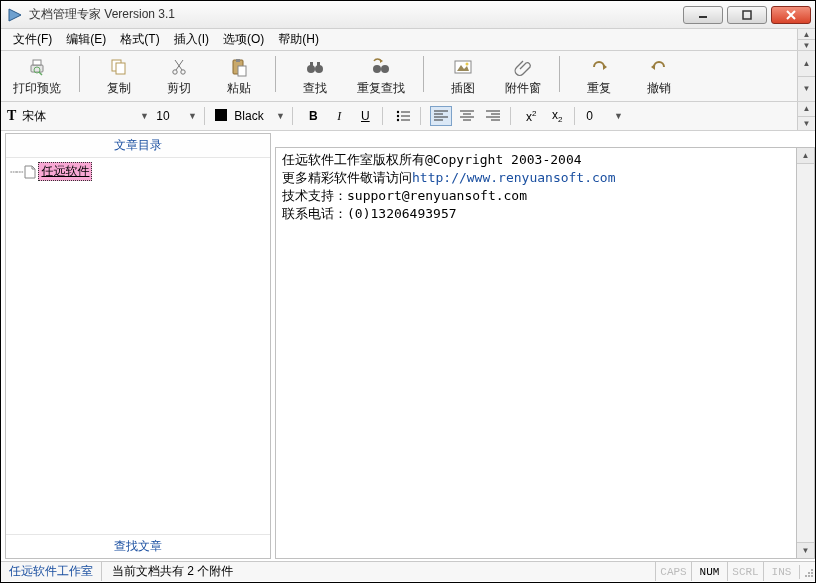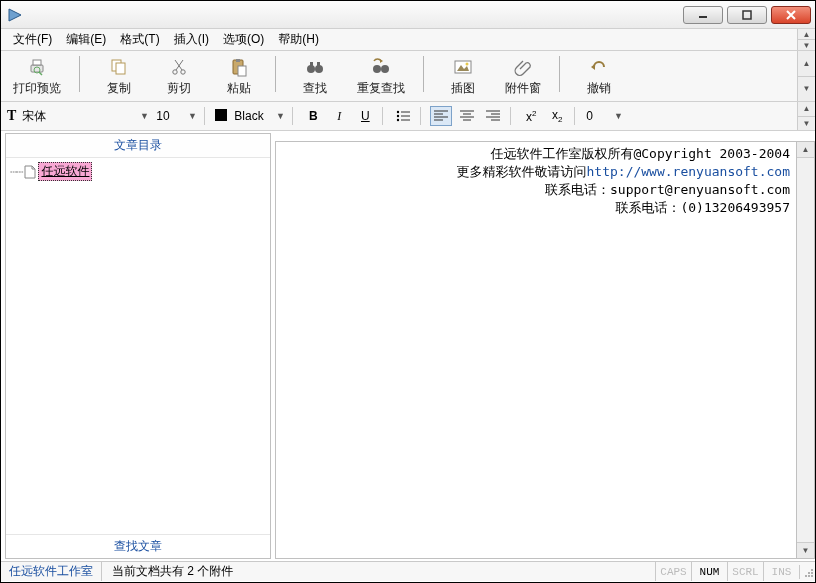--- a/index.html
+++ b/index.html
@@ -44,21 +44,21 @@
   
   .main { display:flex; height:430px;}
   .sidebar { width:266px; border:1px solid #c0c0c0; margin:2px 2px 2px 4px; display:flex; flex-direction:column; background:#fff;}
   .sidebar-header{ text-align:center; color:#1a4fa0; padding:3px 0; background:#fefefe; border-bottom:1px solid #e6e6e6;}
   .tree { flex:1; padding:4px 4px; font-size:12px; overflow:auto;}
   .tree-row{ display:flex; align-items:center; gap:2px;}
   .dots{ color:#888; letter-spacing:-1px;}
   .pageicon{ width:12px;height:14px;}
   .node-label{ border:1px dotted #333; padding:0 2px; background:#f9a8d4;text-decoration:underline;}
   .sidebar-footer{ text-align:center; color:#1a4fa0; padding:3px 0; border-top:1px solid #e6e6e6;}
-  .editor-wrap{ flex:1; display:flex; margin:10px 0 2px 2px;text-align:right;}
+  .editor-wrap{ flex:1; display:flex; margin:16px 0 2px 2px;}
   .editor{ flex:1; border:1px solid #c0c0c0; padding:3px 6px; font-family:"SimSun","NSimSun",monospace; font-size:13px; line-height:18px; background:#fff; overflow:auto;}
   .editor a{ color:#1a4fa0;}
   .editor-scroll{ width:18px; display:flex; flex-direction:column; border:1px solid #c0c0c0; border-left:none; background:#f1f1f1;}
   .editor-scroll .arrow{ height:16px; display:flex; align-items:center; justify-content:center; font-size:8px; color:#555; background:#eaeaea; border-bottom:1px solid #ccc;}
   .editor-scroll .track{ flex:1;}
   .editor-scroll .arrow.bottom{ border-top:1px solid #ccc; border-bottom:none;}
   
   .statusbar{ display:flex; align-items:center; height:20px; border-top:1px solid #c9c9c9; background:#f7f7f7; font-size:12px;}
   .status-link{ color:#1a4fa0; padding:0 8px; border-right:1px solid #c9c9c9; height:100%; display:flex; align-items:center;}
   .status-text{ padding:0 10px; flex:1;}
@@ -70,20 +70,21 @@
 </head>
 <body>
 
 <div class="titlebar">
   <div class="titlebar-left">
     <span class="app-icon">
       <svg viewBox="0 0 16 16">
           <path d="M2 2 L14 8 L2 14 Z" fill="#6ea0cf" stroke="#2a5a8a"></path>
         </svg>
     </span>
+    <span class="title-text">文档管理专家 Verersion 3.1</span>
   </div>
   <div class="win-controls">
     <div class="win-btn">
         <svg width="12" height="12">
           <line x1="2" y1="8" x2="10" y2="8" stroke="#333" stroke-width="2"></line>
         </svg>
       </div>
     <div class="win-btn">
         <svg width="12" height="12">
           <rect x="2" y="2" width="8" height="8" fill="none" stroke="#333" stroke-width="1.5"></rect>
@@ -191,20 +192,29 @@
     </div>
     <div class="tool">
       <span class="ticon">
           <svg width="20" height="20">
             <path d="M7 12 L13 6 A3 3 0 0 1 17 10 L10 17 A4.5 4.5 0 0 1 3.5 10.5 L10 4" fill="none" stroke="#777" stroke-width="1.3"></path>
           </svg>
         </span>
       <span class="tlabel">附件窗</span>
     </div>
     <div class="sepv"></div>
+    <div class="tool">
+      <span class="ticon">
+          <svg width="20" height="20">
+            <path d="M5 10 A5 5 0 0 1 15 10" fill="none" stroke="#9a7d3e" stroke-width="2"></path>
+            <polygon points="14,7 18,10 14,13" fill="#9a7d3e"></polygon>
+          </svg>
+        </span>
+      <span class="tlabel">重复</span>
+    </div>
     <div class="tool">
       <span class="ticon">
           <svg width="20" height="20">
             <path d="M15 10 A5 5 0 0 0 5 10" fill="none" stroke="#9a7d3e" stroke-width="2"></path>
             <polygon points="6,7 2,10 6,13" fill="#9a7d3e"></polygon>
           </svg>
         </span>
       <span class="tlabel">撤销</span>
     </div>
   </div>
@@ -310,21 +320,21 @@
             </svg></span>
         <span class="node-label">任远软件</span>
       </div>
     </div>
     <div class="sidebar-footer">查找文章</div>
   </div>
   <div class="editor-wrap">
     <div class="editor">
       <div>任远软件工作室版权所有@Copyright 2003-2004</div>
       <div><span>更多精彩软件敬请访问</span><a>http://www.renyuansoft.com</a></div>
-      <div>联系电话：support@renyuansoft.com</div>
+      <div>技术支持：support@renyuansoft.com</div>
       <div>联系电话：(0)13206493957</div>
     </div>
     <div class="editor-scroll">
       <div class="arrow">▲</div>
       <div class="track"></div>
       <div class="arrow bottom">▼</div>
     </div>
   </div>
 </div>
 

